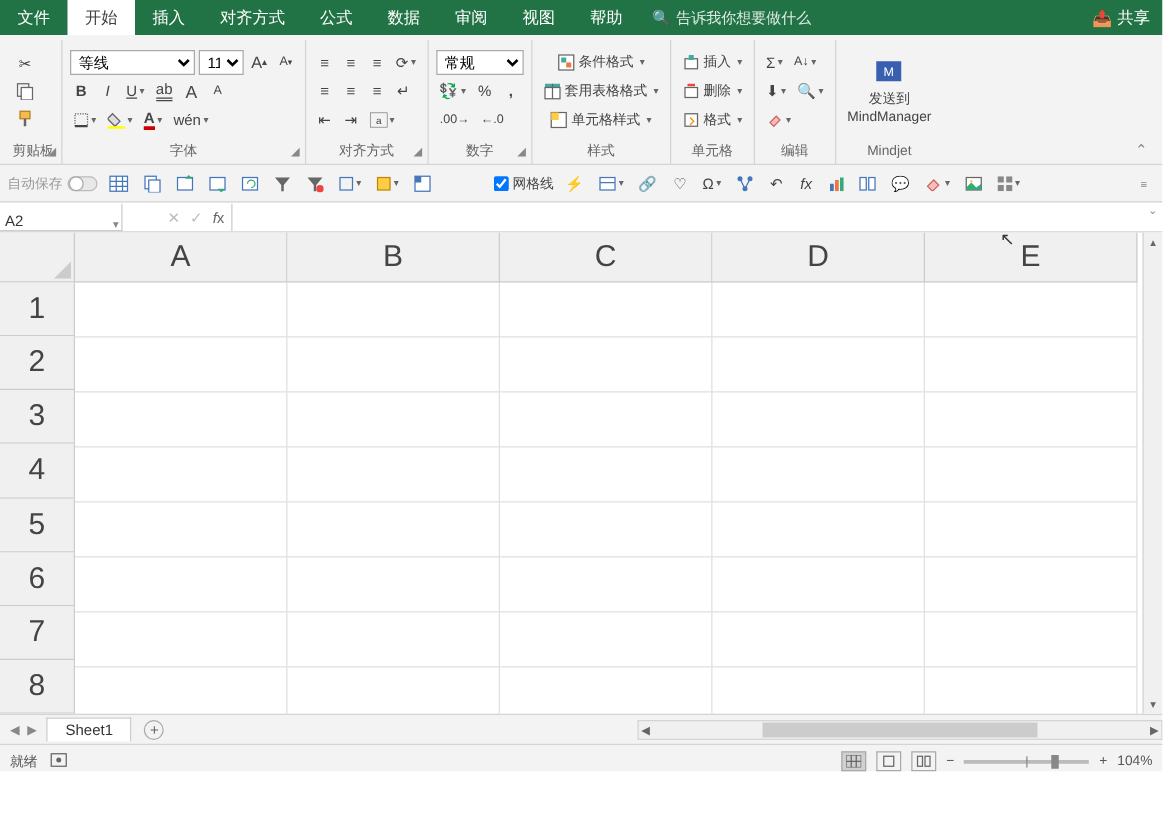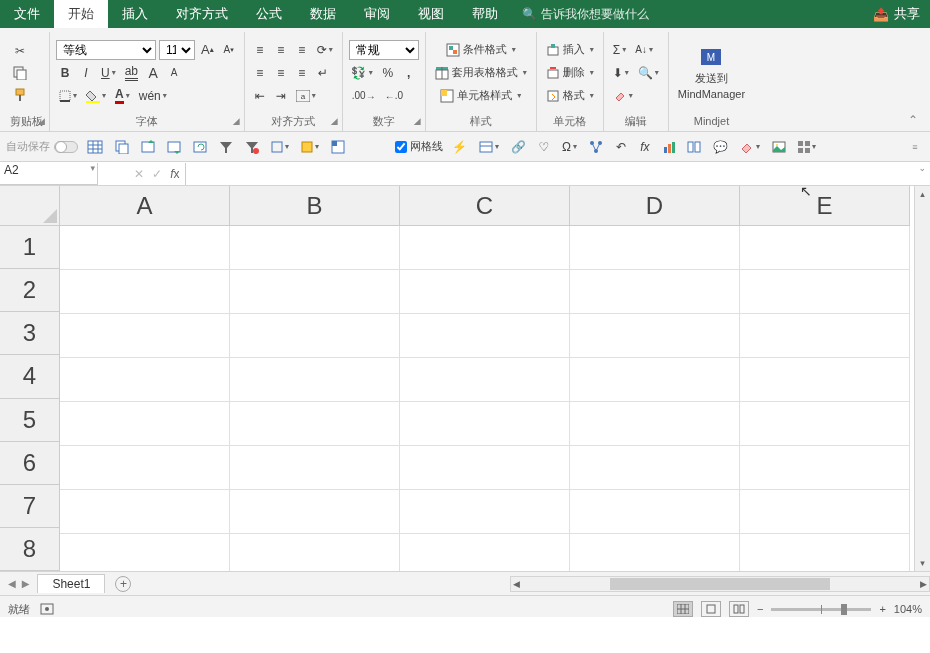--- a/index.html
+++ b/index.html
@@ -33,21 +33,21 @@
 .qat { height: 30px; background: #f3f3f3; border-bottom: 1px solid #d4d4d4; display: flex; align-items: center; padding: 0 6px; gap: 6px; }
 .qat .btn { height: 22px; }
 .autosave { color: #999; font-size: 11px; display: flex; align-items: center; gap: 4px; }
 .toggle { width: 24px; height: 12px; border: 1px solid #bbb; border-radius: 6px; position: relative; background: #e8e8e8; }
 .toggle::after { content: ""; width: 10px; height: 10px; background: #fff; border: 1px solid #aaa; border-radius: 50%; position: absolute; left: 0; top: -1px; }
 .checkbox { display: flex; align-items: center; gap: 3px; color: #444; font-size: 11px; padding-left: 41px; }
 .checkbox input { width: 12px; height: 12px; }
 
 
 .fbar { height: 24px; border-bottom: 1px solid #d4d4d4; display: flex; align-items: center; }
-.namebox { width: 98px; border: 1px solid #ccc; border-left: none; border-top: none; height: 22px; display: flex; align-items: flex-start; padding: 0 4px; font-size: 12px; position: relative; }
+.namebox { width: 98px; border: 1px solid #ccc; border-left: none; border-top: none; height: 22px; display: flex; align-items: flex-end; padding: 0 4px; font-size: 12px; position: relative; }
 .namebox .dd { position: absolute; right: 2px; font-size: 9px; color: #888; }
 .fbar-btns { display: flex; border-right: 1px solid #ccc; height: 22px; align-items: center; padding: 0 6px; gap: 8px; color: #bbb; margin-left: 30px; }
 .fbar-input { flex: 1; height: 22px; padding: 0 4px; position: relative; }
 .fbar .expand { position: absolute; right: 4px; font-size: 9px; color: #888; }
 
 
 .grid-wrap { position: relative; height: 385px; display: flex; }
 .corner { width: 60px; height: 40px; border-right: 1px solid #ccc; border-bottom: 1px solid #ccc; background: #f0f0f0; display: flex; align-items: flex-end; justify-content: flex-end; }
 .corner svg { margin: 2px; }
 .colheads { display: flex; height: 40px; }

